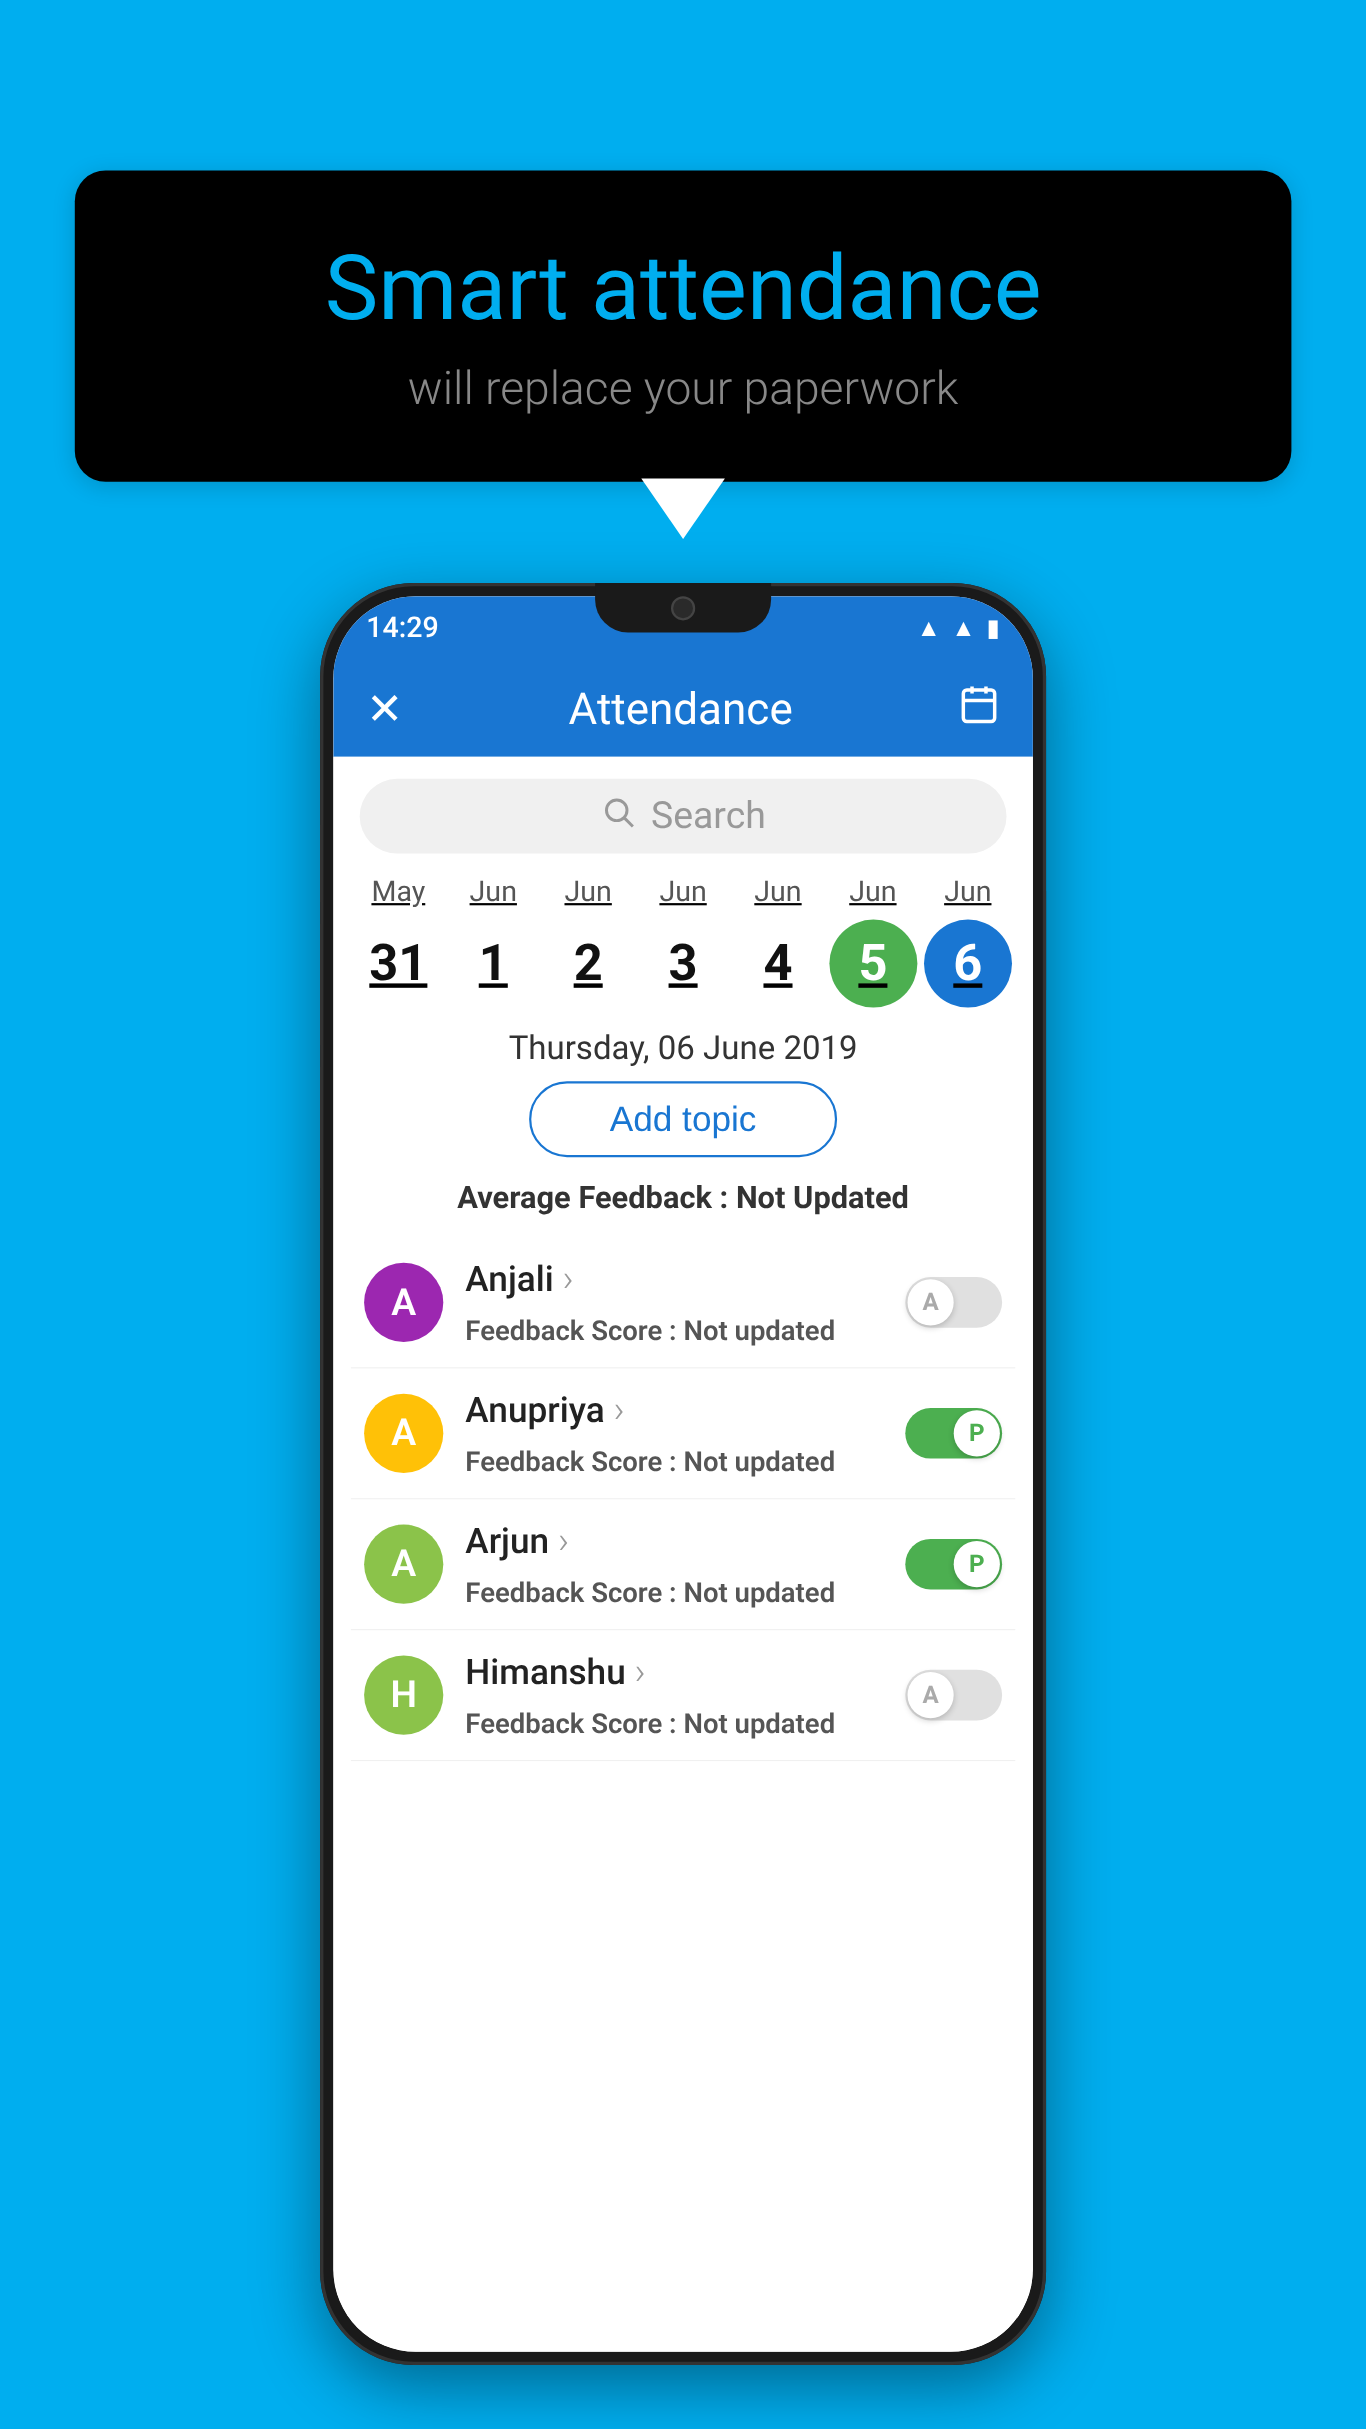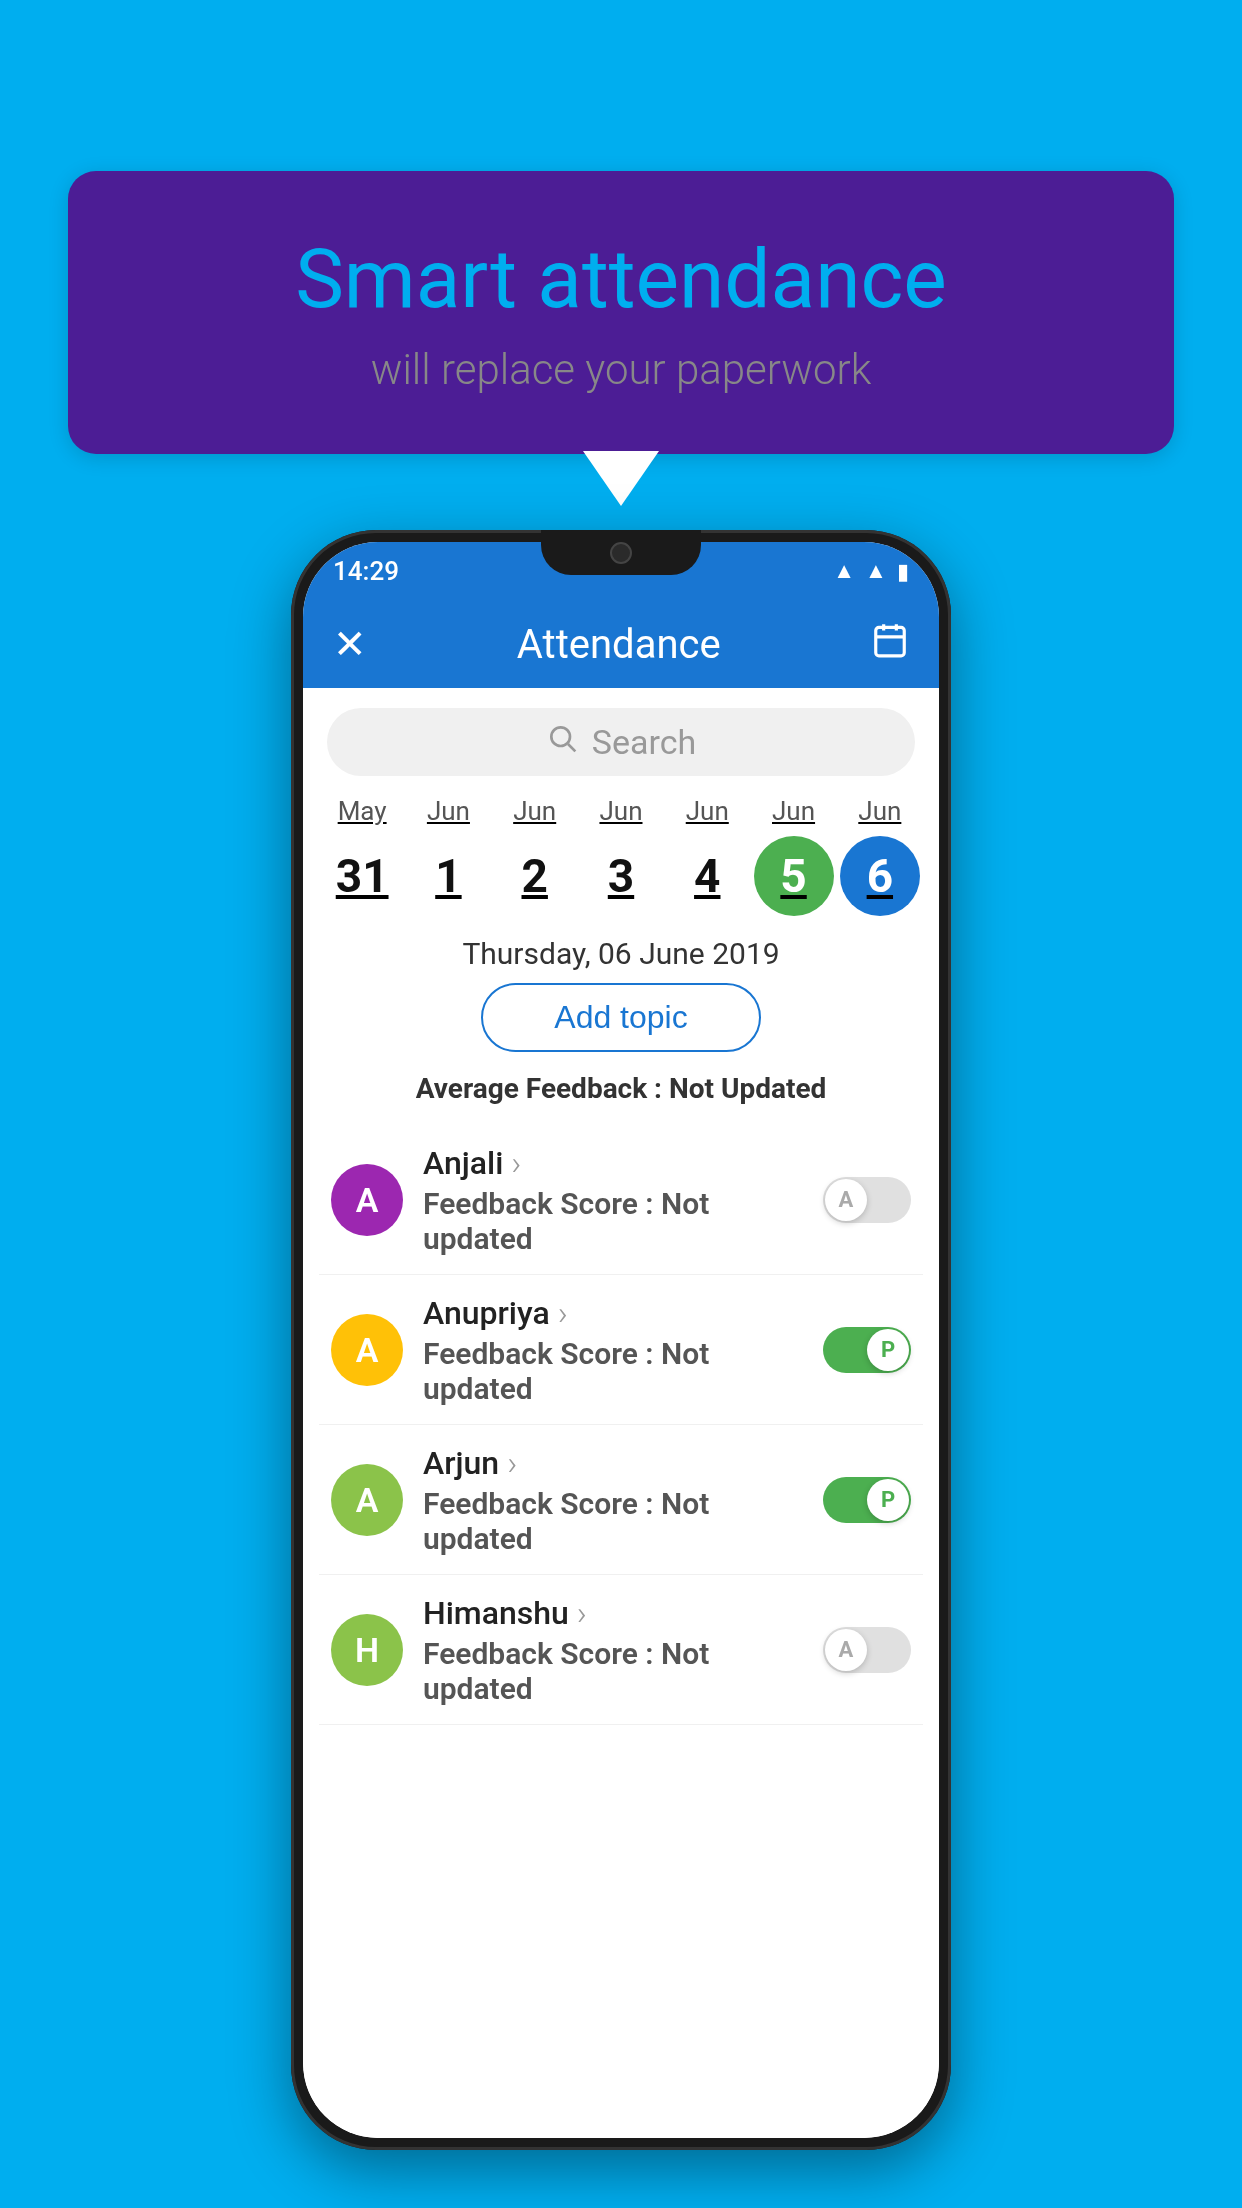--- a/index.html
+++ b/index.html
@@ -15,27 +15,26 @@
 
     
     .speech-bubble-container {
       position: absolute;
       top: 155px;
       left: 68px;
       right: 68px;
     }
 
     .speech-bubble {
-      background: #4c1d95;
+      background: #000000;
       border-radius: 28px;
       padding: 60px 80px;
       text-align: center;
       position: relative;
       box-shadow: 0 4px 20px rgba(0,0,0,0.15);
-      margin-top: 16px;
     }
 
     .speech-bubble::after {
       content: '';
       position: absolute;
       bottom: -52px;
       left: 50%;
       transform: translateX(-50%);
       width: 0;
       height: 0;
@@ -314,23 +313,23 @@
     }
 
     .student-name::after {
       content: '›';
       color: #999;
       font-size: 34px;
       font-weight: 300;
     }
 
     .student-feedback {
-      font-size: 30px;
+      font-size: 25px;
       color: #888;
-      margin-top: 3px;
+      margin-top: 13px;
     }
 
     .student-feedback span {
       font-weight: 600;
       color: #555;
     }
 
     
     .toggle-container {
       flex-shrink: 0;

